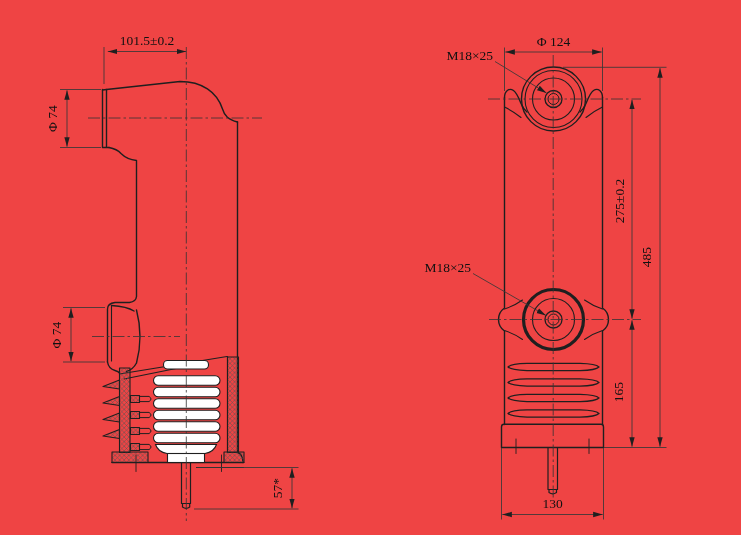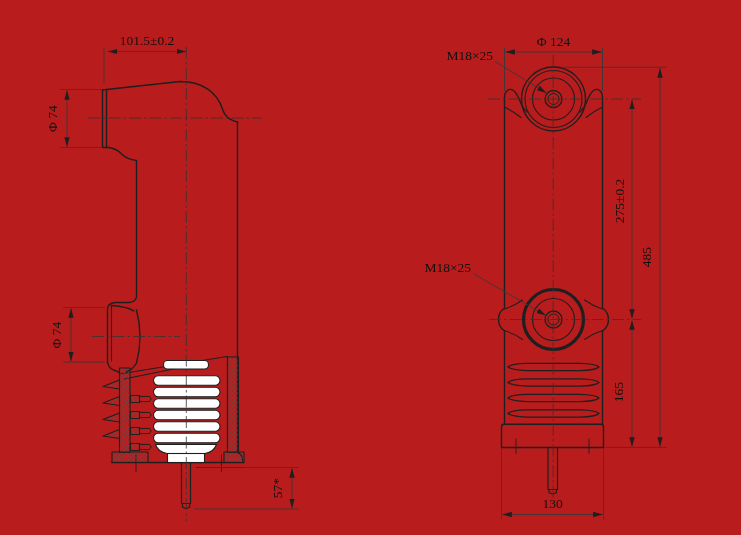--- a/index.html
+++ b/index.html
@@ -1,16 +1,16 @@
 <!DOCTYPE html>
 <html><head>
 <meta charset="utf-8">
 <style>
   html,body{margin:0;padding:0;background:#ffffff;}
-  .stage{position:relative;width:741px;height:535px;background:#b91c1c;overflow:hidden;
+  .stage{position:relative;width:741px;height:535px;background:#ef4444;overflow:hidden;
          font-family:"Liberation Serif", serif;}
   svg{display:block}
   text.dim{font-family:"Liberation Serif", serif;font-size:13.5px;fill:#111;}
 </style>
 </head>
 <body>
 
 <div class="stage">
 <svg width="741" height="535" viewBox="0 0 741 535">
   <defs>

